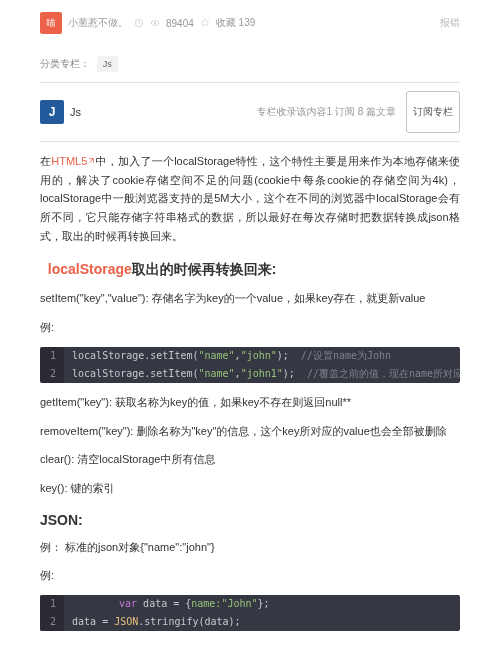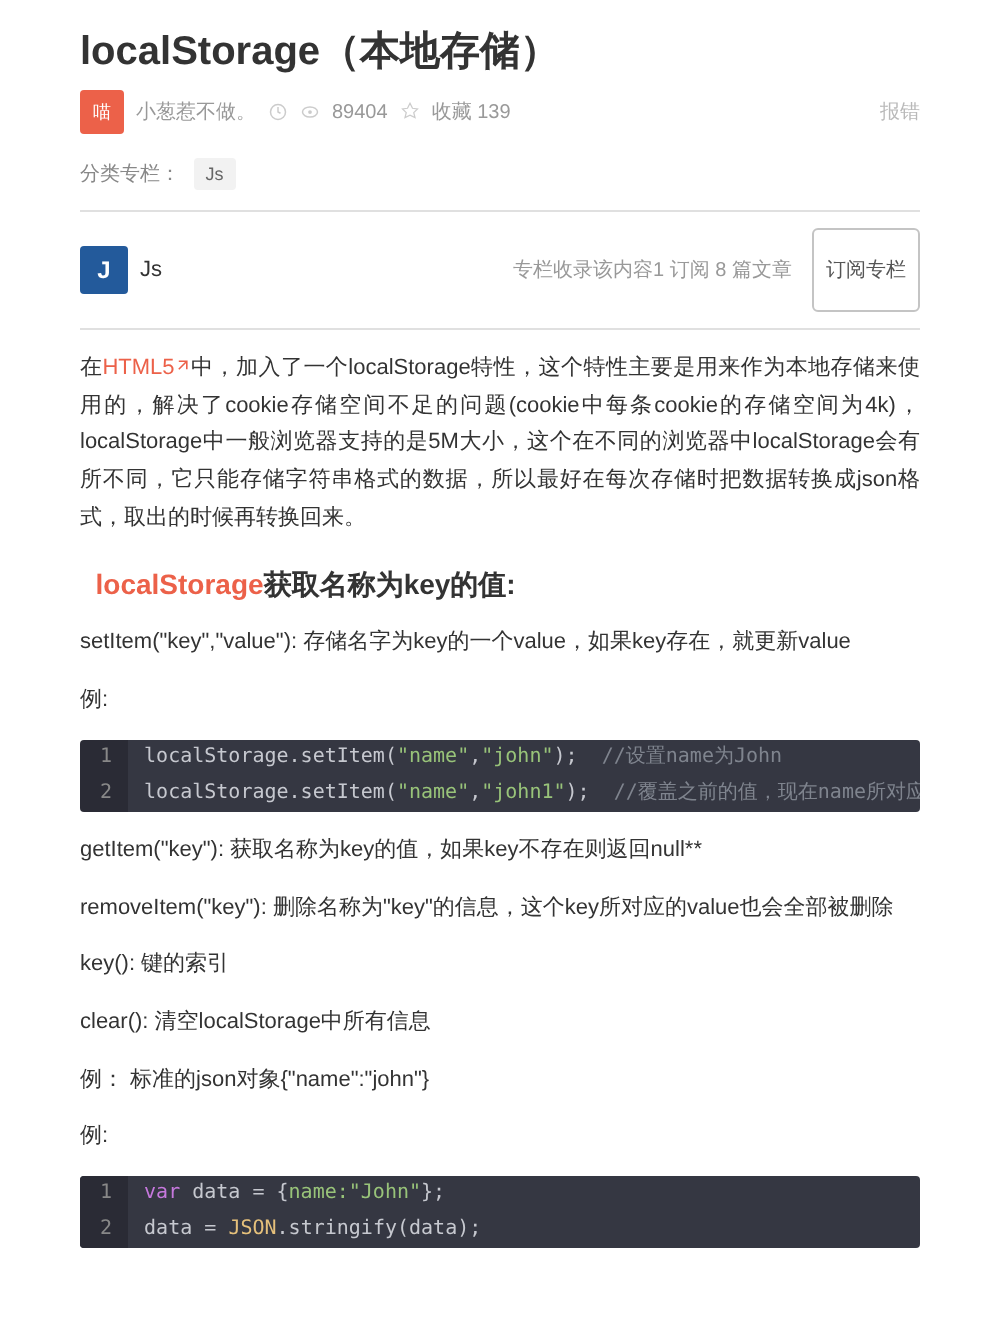--- a/index.html
+++ b/index.html
@@ -25,21 +25,21 @@
   }
   .page { padding: 12px 40px; }
 
   h1.title { font-size:20px; font-weight:600; margin:0 0 6px 0; }
 
   .author-row { display:flex; align-items:center; gap:6px; font-size:10px; color:#999; }
   .avatar { width:22px; height:22px; background:var(--orange); color:#fff; display:flex; align-items:center; justify-content:center; font-size:9px; border-radius:2px; }
   .meta-report { margin-left:auto; color:#b9b9b9; font-size:10px; }
   .meta-icon { display:inline-block; width:10px; height:10px; opacity:.6; }
 
-  .tag-row { margin-top:12px; font-size:10px; color:#888; }
+  .tag-row { margin-top:22px; font-size:10px; color:#888; }
   .tag { display:inline-block; background:#f2f2f2; color:#666; padding:0 6px; height:16px; line-height:16px; border-radius:2px; font-size:9px; margin-left:4px; }
 
   .column-bar {
     display:flex; align-items:center;
     border-top:1px solid var(--lightborder);
     border-bottom:1px solid var(--lightborder);
     padding:8px 0; margin-top:10px; font-size:11px;
   }
   .col-avatar { width:24px; height:24px; background:#235a9b; color:#fff; display:flex; align-items:center; justify-content:center; font-weight:bold; font-size:12px; border-radius:2px; }
   .column-bar .colname { margin-left:6px; font-weight:500; }
@@ -73,28 +73,27 @@
     color:#888;
     text-align:right;
     padding:1px 8px 1px 10px;
     user-select:none;
     width:1%;
   }
   .codeblock td.code { color:var(--white); padding:1px 8px; white-space:pre; }
   .codeblock .s { color: var(--green); }
   .codeblock .fn { color: var(--white); text-align: center; }
   .codeblock .c { color: var(--gray); }
-  .codeblock .k { color: #c678dd; }
+  .codeblock .k { color: #c678dd; margin-left: 47px; }
   .codeblock .obj { color: var(--yellow); }
 </style>
 </head>
 <body>
 
 <div class="page">
-  <h1 class="title">localStorage（本地存储）</h1>
 
   <div class="author-row">
     <div class="avatar">喵</div>
     <span>小葱惹不做。</span>
     <span class="meta-icon">
       <svg viewBox="0 0 16 16">
           <circle cx="8" cy="8" r="6" fill="none" stroke="#aaa" stroke-width="1.2"></circle>
           <path d="M8 4v4l2 1" stroke="#aaa" stroke-width="1.2" fill="none"></path>
         </svg>
     </span>
@@ -127,21 +126,21 @@
     <span class="subscribe-btn">订阅专栏</span>
   </div>
 
   <p>
     <span>在</span><span class="inline-link">HTML5</span><span class="external-icon"><svg viewBox="0 0 10 10">
           <path d="M3 2h5v5M8 2 3 7" stroke="#ec6149" stroke-width="1" fill="none"></path>
         </svg></span><span>中，加入了一个localStorage特性，这个特性主要是用来作为本地存储来使用的，解决了cookie存储空间不足的问题(cookie中每条cookie的存储空间为4k)，localStorage中一般浏览器支持的是5M大小，这个在不同的浏览器中localStorage会有所不同，它只能存储字符串格式的数据，所以最好在每次存储时把数据转换成json格式，取出的时候再转换回来。</span>
   </p>
 
   <h2 class="sec">
-    &nbsp;&nbsp;<span class="hl">localStorage</span><span>获取名称为key的值:</span>
+    &nbsp;&nbsp;<span class="hl">localStorage</span><span>取出的时候再转换回来:</span>
   </h2>
 
   <p>setItem("key","value"):   存储名字为key的一个value，如果key存在，就更新value</p>
   <p>例:</p>
 
   <div class="codeblock">
     <table id="code1">
         <tbody>
           <tr>
             <td class="gut">1</td>
@@ -150,23 +149,24 @@
           <tr>
             <td class="gut">2</td>
             <td class="code"><span class="fn">localStorage.setItem(</span><span class="s">"name"</span>,<span class="s">"john1"</span>);  <span class="c">//覆盖之前的值，现在name所对应的值为john1</span></td>
           </tr>
         </tbody>
       </table>
   </div>
 
   <p>getItem("key"):   获取名称为key的值，如果key不存在则返回null**</p>
   <p>removeItem("key"):   删除名称为"key"的信息，这个key所对应的value也会全部被删除</p>
+  <p>clear():   清空localStorage中所有信息</p>
   <p>key():   键的索引</p>
-  <p>clear():   清空localStorage中所有信息</p>
 
+  <h3 class="json">JSON:</h3>
   <p>例： 标准的json对象{"name":"john"}</p>
   <p>例:</p>
 
   <div class="codeblock">
     <table id="code2">
         <tbody>
           <tr>
             <td class="gut">1</td>
             <td class="code"><span class="k">var</span> data = {<span class="s">name:"John"</span>};</td>
           </tr>

